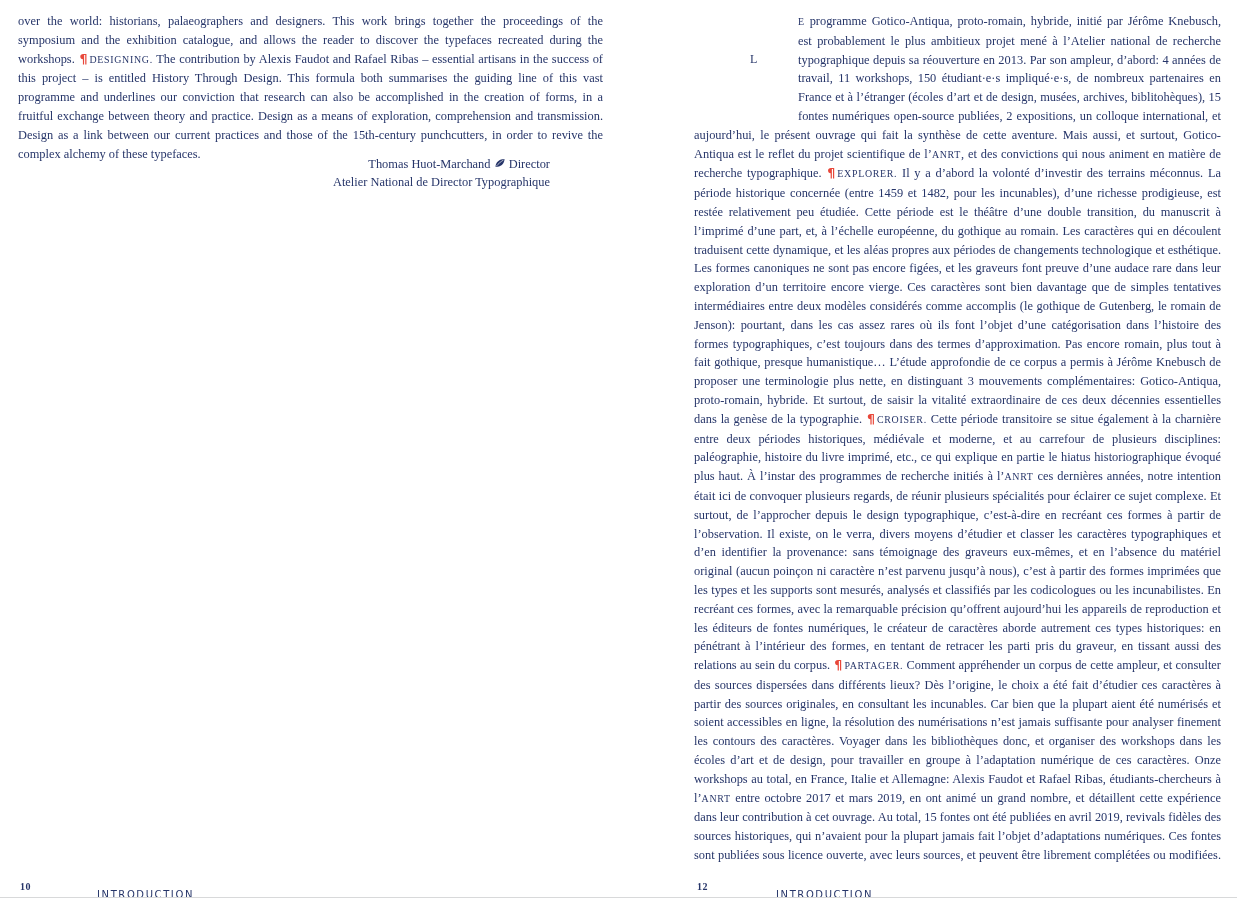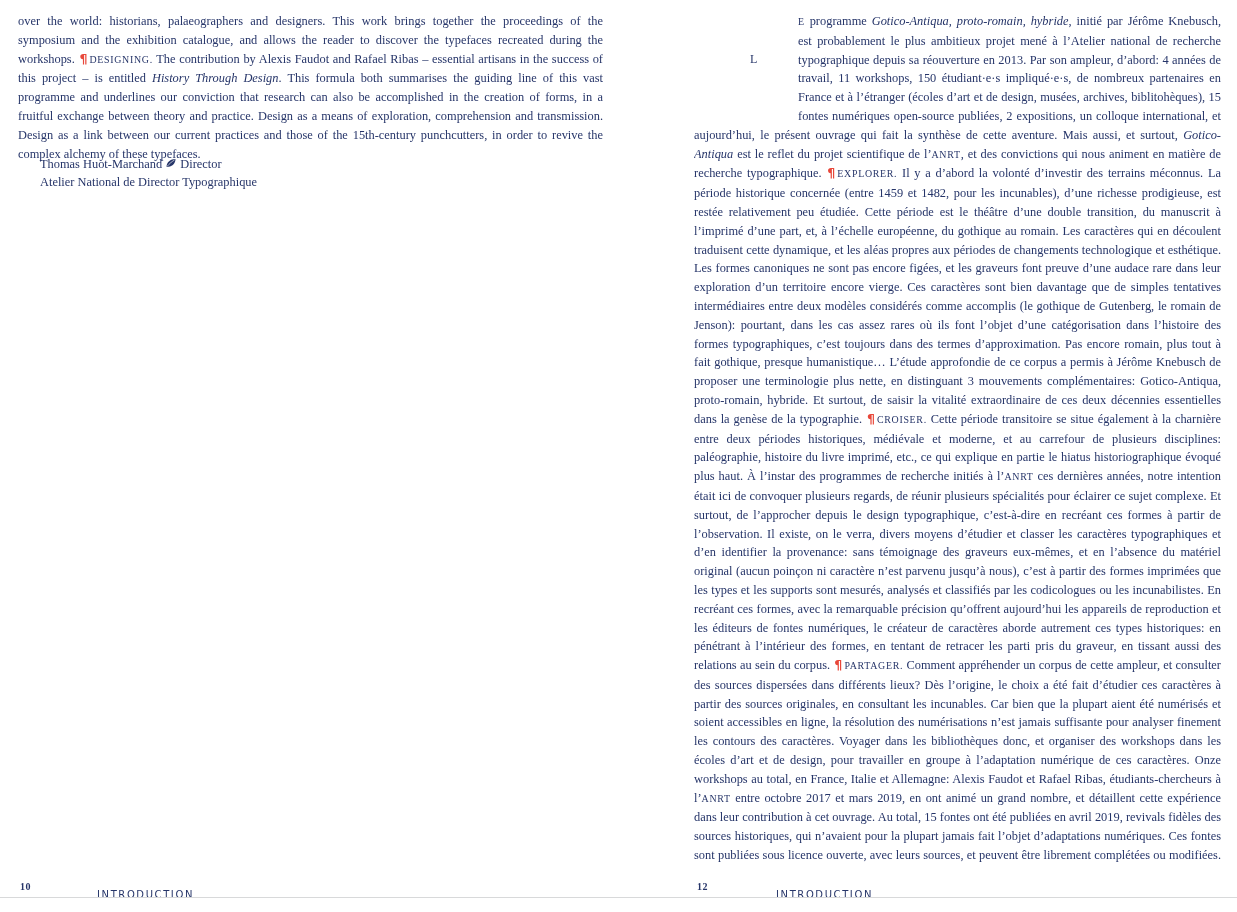--- a/index.html
+++ b/index.html
@@ -30,29 +30,29 @@
     line-height: 18.8px;
     color: var(--ink);
     overflow: hidden;
   }
   .left-body  { left: 18px; top: 12px; width: 585px; max-height: 180px; }
   .right-body { left: 76px; top: 12px; width: 527px; height: 856px; }
 
   .signature {
     position: absolute;
     left: 40px; top: 155px; width: 510px;
-    text-align: left;
+    text-align: right;
     font-size: 12.4px;
     line-height: 18.2px;
     color: var(--ink);
   }
 
   
   .seg-t  { }
-  .seg-i  { font-style: italic; }
+  .seg-i  { }
   .seg-sc  { text-transform: uppercase; font-size: 0.8em; letter-spacing: 0.07em; }
   .seg-pilcrow {
     color: var(--accent);
     font-family: "DejaVu Sans", sans-serif;
     font-weight: 700;
     font-size: 1.02em;
     padding: 0 2px 0 1px;
   }
 
   

